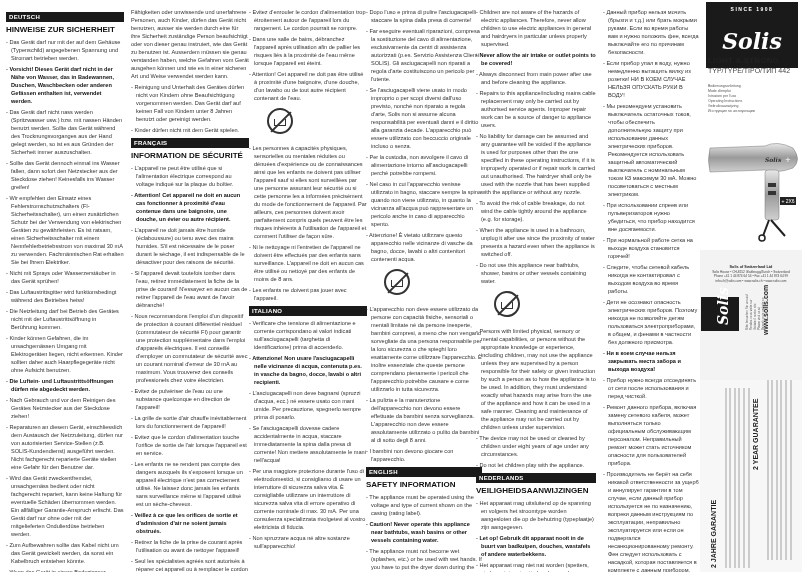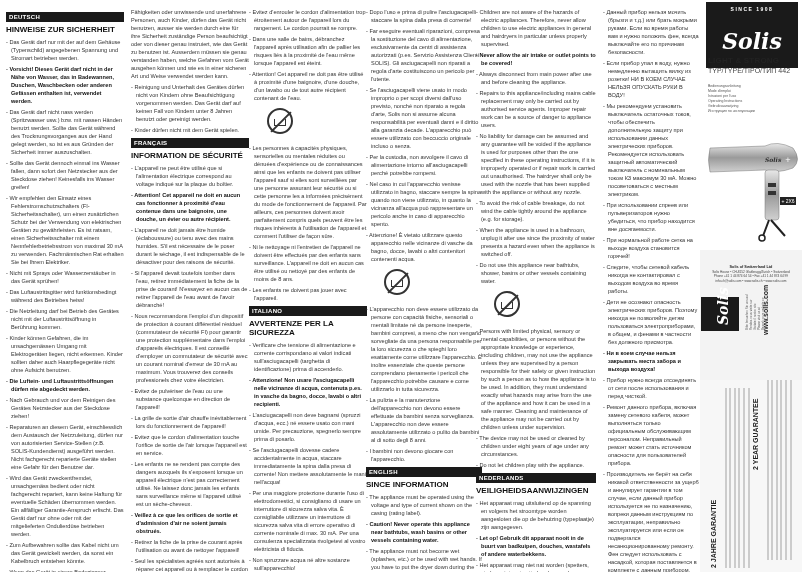--- a/index.html
+++ b/index.html
@@ -94,21 +94,20 @@
     <div class="item">Evitez d'enrouler le cordon d'alimentation trop étroitement autour de l'appareil lors du rangement. Le cordon pourrait se rompre.</div>
     <div class="item">Dans une salle de bains, débranchez l'appareil après utilisation afin de pallier les risques liés à la proximité de l'eau même lorsque l'appareil est éteint.</div>
     <div class="item">Attention! Cet appareil ne doit pas être utilisé à proximité d'une baignoire, d'une douche, d'un lavabo ou de tout autre récipient contenant de l'eau.</div>
     <div class="nosign">
         <span></span>
       </div>
     <div class="item">Les personnes à capacités physiques, sensorielles ou mentales réduites ou dénuées d'expérience ou de connaissances ainsi que les enfants ne doivent pas utiliser l'appareil sauf si elles sont surveillées par une personne assurant leur sécurité ou si cette personne les a informées précisément du mode de fonctionnement de l'appareil. Par ailleurs, ces personnes doivent avoir parfaitement compris quels peuvent être les risques inhérents à l'utilisation de l'appareil et comment l'utiliser de façon sûre.</div>
     <div class="item">Ni le nettoyage ni l'entretien de l'appareil ne doivent être effectués par des enfants sans surveillance. L'appareil ne doit en aucun cas être utilisé ou nettoyé par des enfants de moins de 8 ans.</div>
     <div class="item">Les enfants ne doivent pas jouer avec l'appareil.</div>
     <div class="lang">ITALIANO</div>
-    <div class="title">AVVERTENZE PER LA SICUREZZA</div>
     <div class="item">Verificare che tensione di alimentazione e corrente corrispondano ai valori indicati sull'asciugacapelli (targhetta di identificazione) prima di accenderlo.</div>
     <div class="item warn">Attenzione! Non usare l'asciugacapelli nelle vicinanze di acqua, contenuta p.es. in vasche da bagno, docce, lavabi o altri recipienti.</div>
     <div class="item">L'asciugacapelli non deve bagnarsi (spruzzi d'acqua, ecc.) né essere usato con mani umide. Per precauzione, spegnerlo sempre prima di posarlo.</div>
     <div class="item">Se l'asciugacapelli dovesse cadere accidentalmente in acqua, staccare immediatamente la spina dalla presa di corrente! Non mettere assolutamente le mani nell'acqua!</div>
     <div class="item">Per una maggiore protezione durante l'uso di elettrodomestici, si consigliamo di usare un interruttore di sicurezza salva vita. È consigliabile utilizzare un interruttore di sicurezza salva vita di errore operativo di corrente nominale di max. 30 mA. Per una consulenza specializzata rivolgetevi al vostro elettricista di fiducia.</div>
     <div class="item">Non spruzzare acqua né altre sostanze sull'apparecchio!</div>
 
   </div>
 
   <div class="col c4">
@@ -118,21 +117,21 @@
     <div class="item">Per la custodia, non avvolgere il cavo di alimentazione intorno all'asciugacapelli perché potrebbe rompersi.</div>
     <div class="item">Nel caso in cui l'apparecchio venisse utilizzato in bagno, staccare sempre la spina quando non viene utilizzato, in quanto la vicinanza all'acqua può rappresentare un pericolo anche in caso di apparecchio spento.</div>
     <div class="item">Attenzione! È vietato utilizzare questo apparecchio nelle vicinanze di vasche da bagno, docce, lavabi o altri contenitori contenenti acqua.</div>
     <div class="nosign">
         <span></span>
       </div>
     <div class="item">L'apparecchio non deve essere utilizzato da persone con capacità fisiche, sensoriali o mentali limitate né da persone inesperte, bambini compresi, a meno che non vengano sorvegliate da una persona responsabile per la loro sicurezza o che spieghi loro esattamente come utilizzare l'apparecchio. È inoltre essenziale che queste persone comprendano pienamente i pericoli che l'apparecchio potrebbe causare e come utilizzarlo in tutta sicurezza.</div>
     <div class="item">La pulizia e la manutenzione dell'apparecchio non devono essere effettuate da bambini senza sorveglianza. L'apparecchio non deve essere assolutamente utilizzato o pulito da bambini al di sotto degli 8 anni.</div>
     <div class="item">I bambini non devono giocare con l'apparecchio.</div>
     <div class="lang">ENGLISH</div>
-    <div class="title">SINCE INFORMATION</div>
+    <div class="title">SAFETY INFORMATION</div>
     <div class="item">The appliance must be operated using the voltage and type of current shown on the casing (rating label).</div>
     <div class="item warn">Caution! Never operate this appliance near bathtubs, wash basins or other vessels containing water.</div>
     <div class="item">The appliance must not become wet (splashes, etc.) or be used with wet hands. If you have to put the dryer down during the process, always turn it off for safety reasons.</div>
 
   </div>
 
   <div class="col c5">
     <div class="item">Children are not aware of the hazards of electric appliances. Therefore, never allow children to use electric appliances in general and hairdryers in particular unless properly supervised.</div>
     <div class="item warn">Never allow the air intake or outlet points to be covered!</div>
     <div class="item">Always disconnect from main power after use and before cleaning the appliance.</div>

